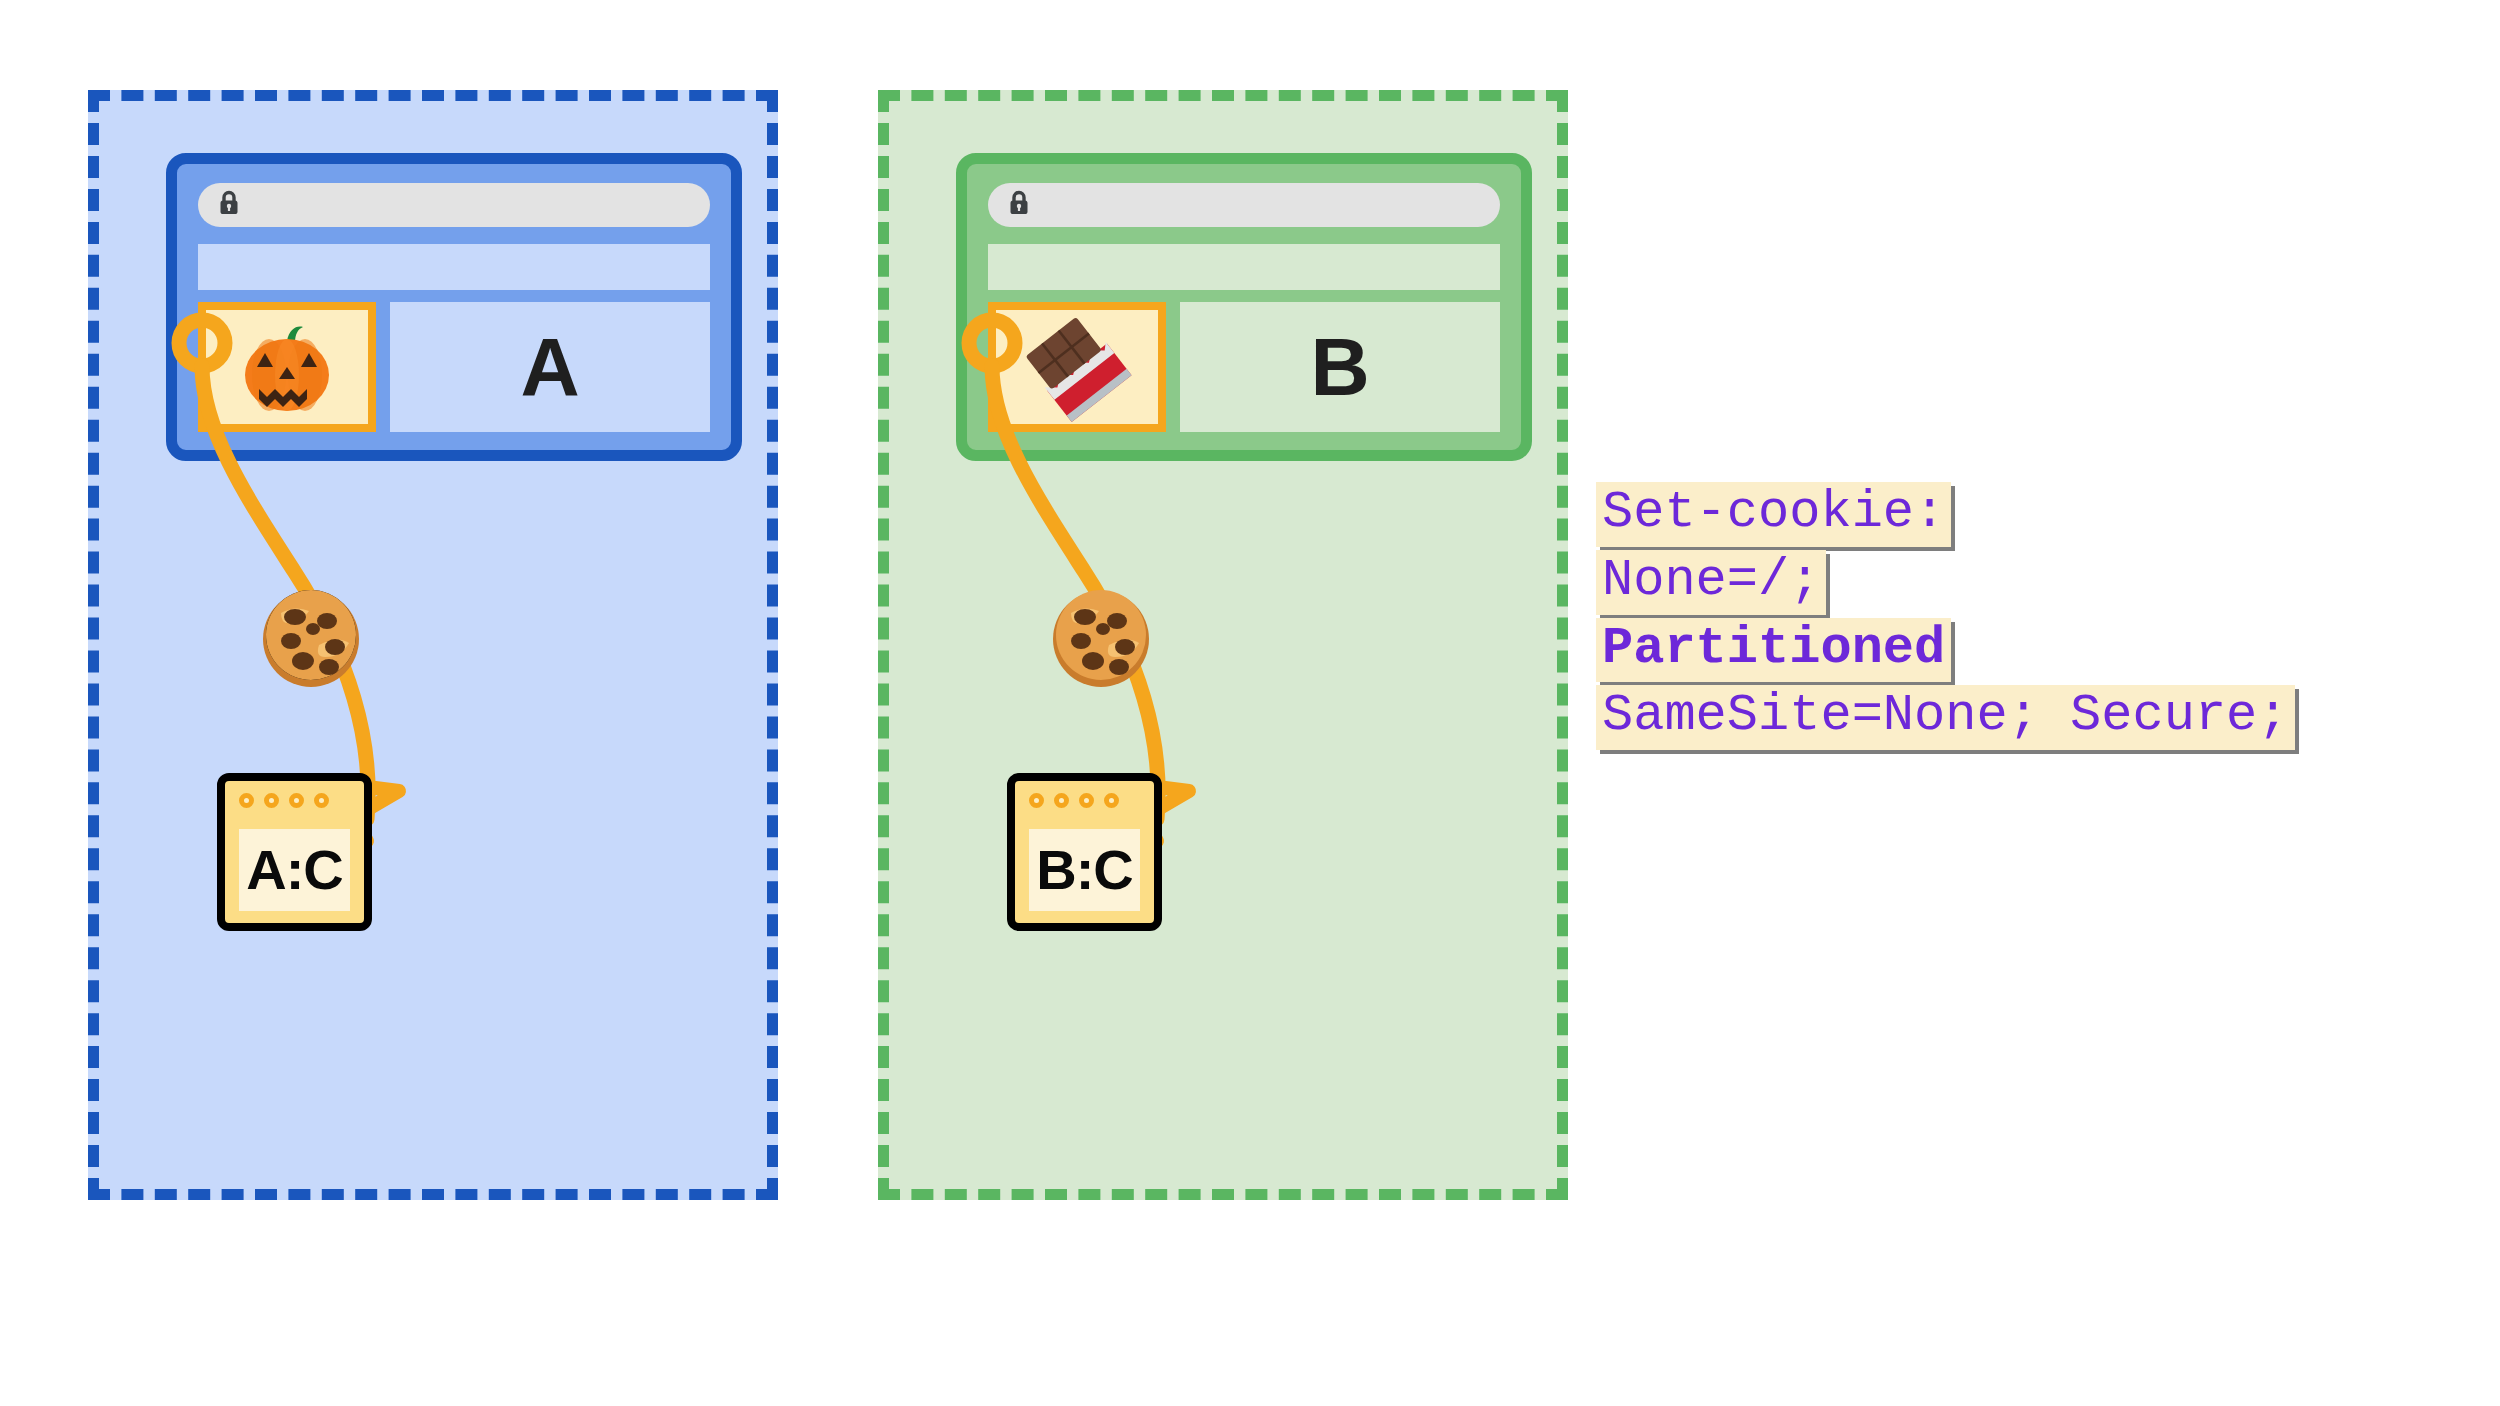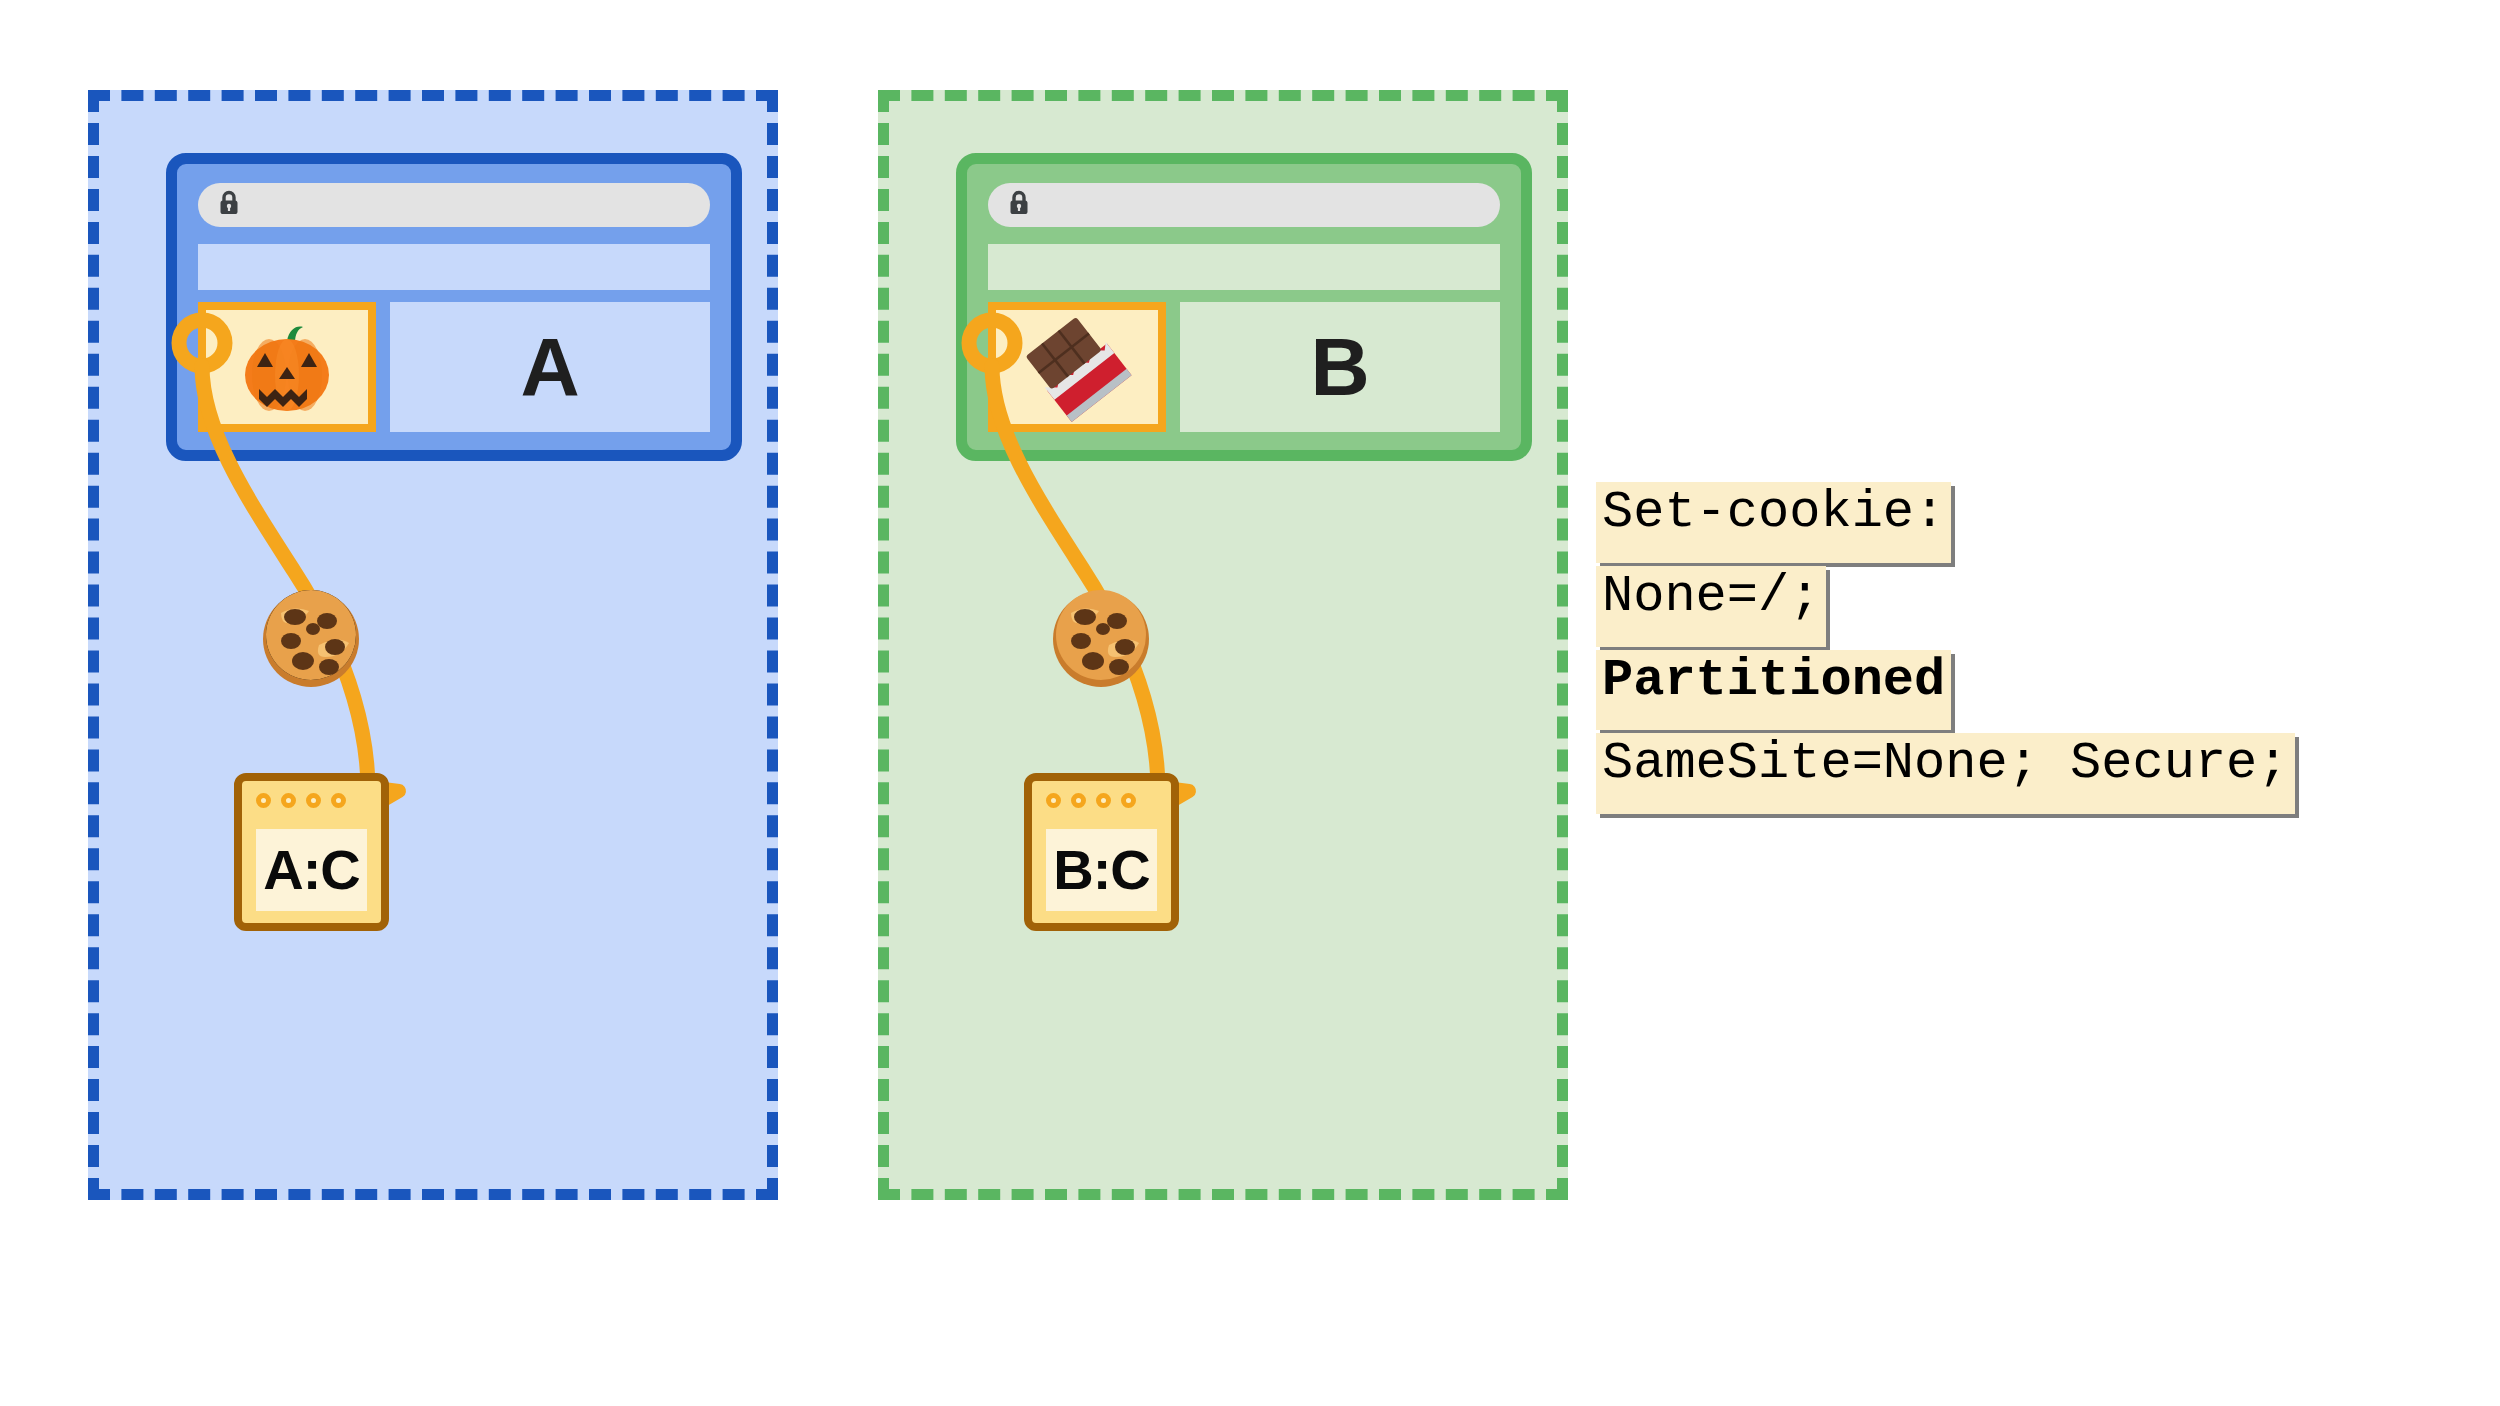--- a/index.html
+++ b/index.html
@@ -147,24 +147,23 @@
   .cookie-badge svg { display: block; }
 
   
   .storebox {
     position: absolute;
     left: 118px;
     top: 672px;
     width: 155px;
     height: 158px;
     background: #fcdd86;
-    border: 8px solid #a16207;
+    border: 8px solid #000000;
     border-radius: 12px;
     box-sizing: border-box;
-    margin-left: 17px;
   }
   .storebox-dots {
     position: absolute;
     left: 14px;
     top: 12px;
     display: flex;
     gap: 10px;
   }
   .storebox-dots .dot {
     width: 15px;
@@ -198,25 +197,25 @@
   .codeblock {
     position: absolute;
     left: 1596px;
     top: 482px;
     width: 880px;
   }
   .codeline {
     display: block;
     width: fit-content;
     background: #fbeeca;
-    color: #000000;
+    color: #6d28d9;
     font-family: "Liberation Mono", "DejaVu Sans Mono", monospace;
     font-size: 52px;
     line-height: 1.13;
-    padding: 2px 6px 20px 6px;
+    padding: 2px 6px 4px 6px;
     box-shadow: 4px 4px 0 rgba(20,20,20,0.55);
     white-space: pre;
     margin-bottom: 3px;
   }
   .codeline.bold { font-weight: 700; }
 </style>
 </head>
 <body>
 
 <div class="stage">

